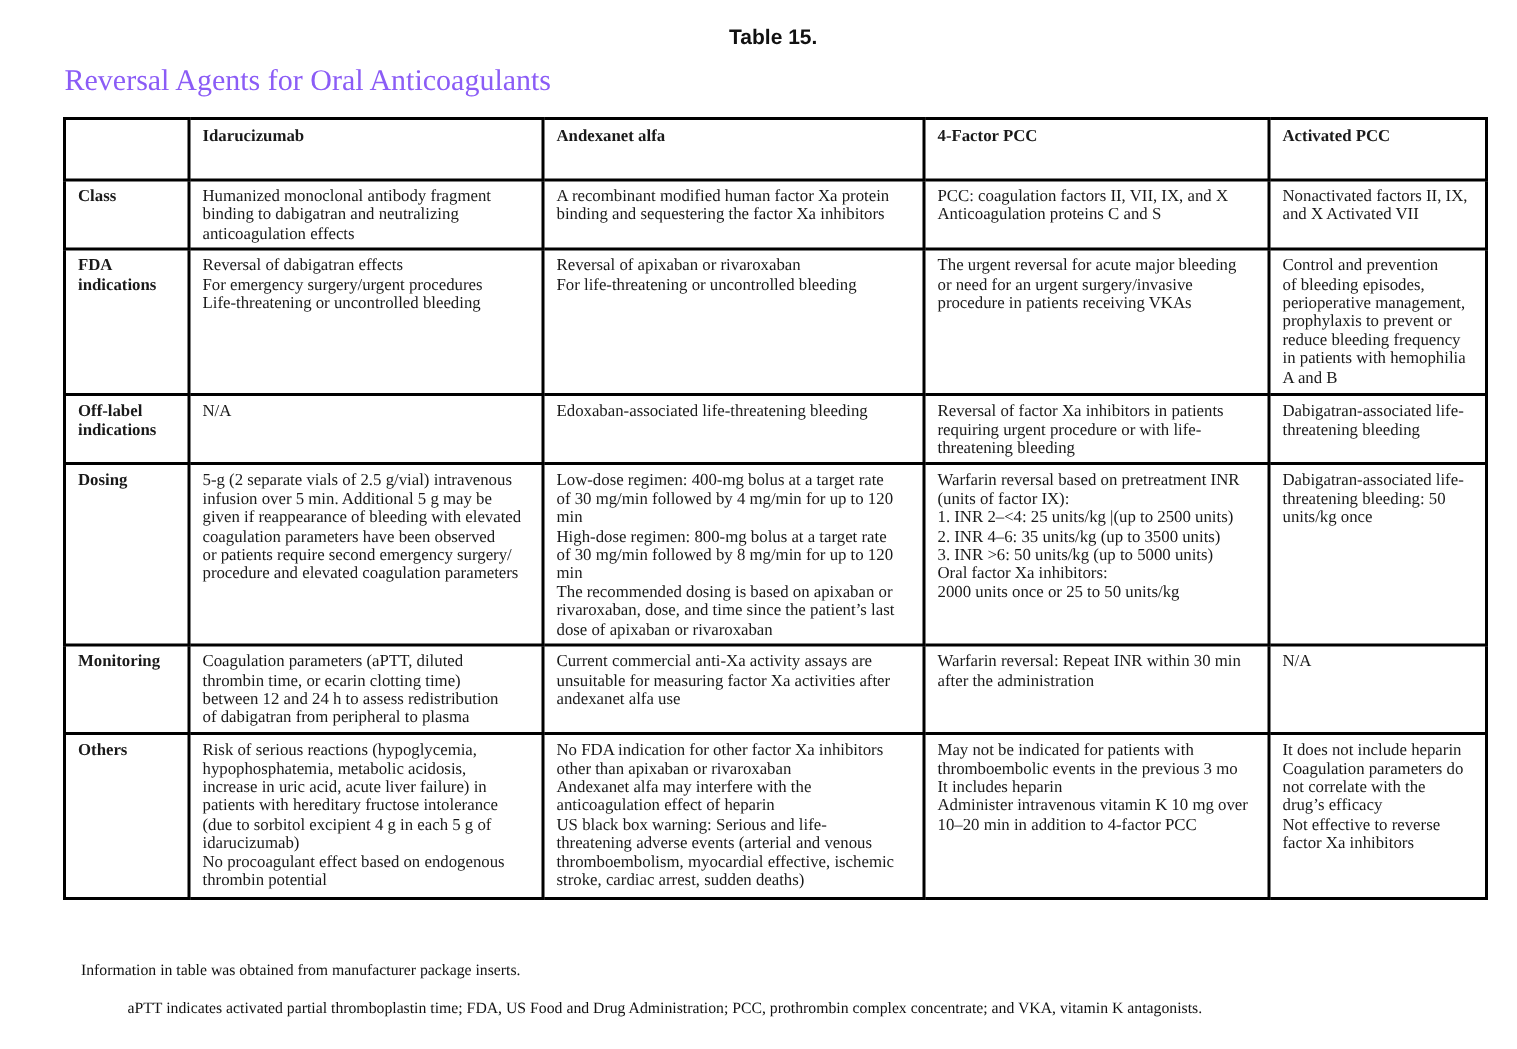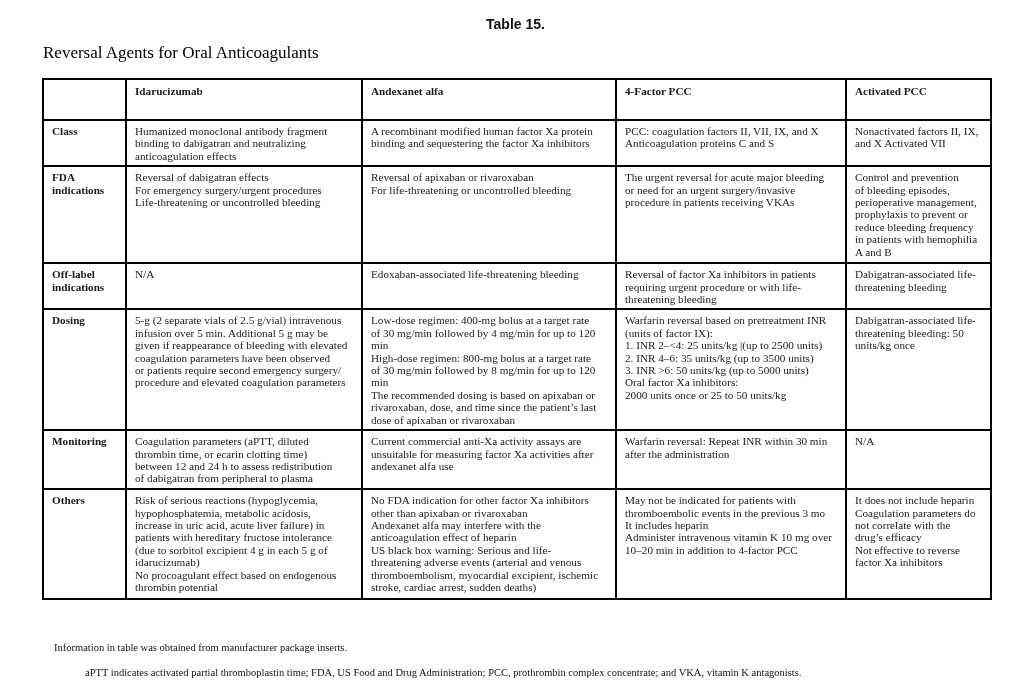--- a/index.html
+++ b/index.html
@@ -23,22 +23,22 @@
       text-align: center;
       font-family: "Liberation Sans", "DejaVu Sans", sans-serif;
       font-weight: bold;
       font-size: 14px;
       color: #111;
     }
     .table-title {
       position: absolute;
       top: 43px;
       left: 43px;
-      font-size: 17px;
-      color: #000000;
+      font-size: 20px;
+      color: #8b5cf6;
     }
     table.main {
       position: absolute;
       top: 78px;
       left: 42px;
       width: 948px;
       border-collapse: collapse;
       table-layout: fixed;
       font-size: 11.2px;
       line-height: 12.4px;
@@ -240,21 +240,21 @@
           <span class="line">No procoagulant effect based on endogenous</span>
           <span class="line">thrombin potential</span>
         </td>
         <td>
           <span class="line">No FDA indication for other factor Xa inhibitors</span>
           <span class="line">other than apixaban or rivaroxaban</span>
           <span class="line">Andexanet alfa may interfere with the</span>
           <span class="line">anticoagulation effect of heparin</span>
           <span class="line">US black box warning: Serious and life-</span>
           <span class="line">threatening adverse events (arterial and venous</span>
-          <span class="line">thromboembolism, myocardial excipient, ischemic</span>
+          <span class="line">thromboembolism, myocardial effective, ischemic</span>
           <span class="line">stroke, cardiac arrest, sudden deaths)</span>
         </td>
         <td>
           <span class="line">May not be indicated for patients with</span>
           <span class="line">thromboembolic events in the previous 3 mo</span>
           <span class="line">It includes heparin</span>
           <span class="line">Administer intravenous vitamin K 10 mg over</span>
           <span class="line">10–20 min in addition to 4-factor PCC</span>
         </td>
         <td>

